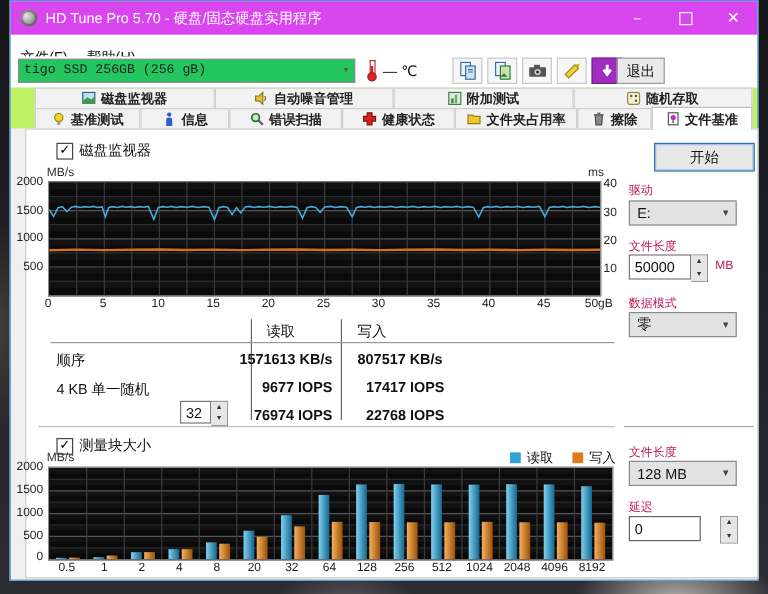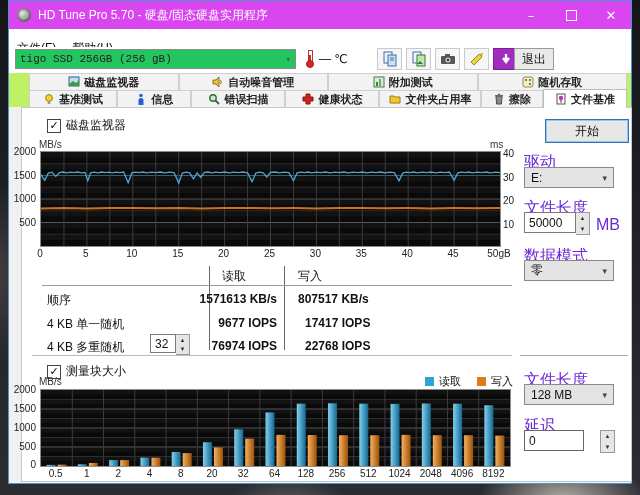--- a/index.html
+++ b/index.html
@@ -63,21 +63,21 @@
   .tbl-val{position:absolute;font-size:12px;font-weight:bold;color:#111;white-space:nowrap;}
   .vline{position:absolute;width:1px;background:#666;}
   .hline{position:absolute;height:1px;background:#999;}
   .spin{position:absolute;display:flex;}
   .spin .field{box-sizing:border-box;border:1px solid #7a7a7a;background:#fff;font-size:12px;color:#111;display:flex;align-items:center;padding:0 4px;}
   .spin .btns{display:flex;flex-direction:column;border:1px solid #999;border-left:none;}
   .spin .btns div{flex:1;width:13px;background:#e6e6e6;display:flex;align-items:center;justify-content:center;font-size:6px;color:#333;line-height:1;}
   .legend{position:absolute;display:flex;align-items:center;gap:5px;font-size:11px;color:#111;}
   .legend .sq{width:9px;height:9px;display:inline-block;}
   
-  .side-label{position:absolute;font-size:16px;color:#6d28d9;}
+  .side-label{position:absolute;font-size:10px;color:#be185d;}
   .side-combo{position:absolute;box-sizing:border-box;height:21px;background:#e3e3e3;border:1px solid #8a8a8a;font-size:12px;color:#111;display:flex;align-items:center;padding:0 6px;}
   .side-combo .arrow{margin-left:auto;color:#444;font-size:9px;}
   .start-btn{position:absolute;left:523px;top:11px;width:84px;height:24px;background:#e7e7e7;border:1px solid #2f74b8;box-shadow:0 0 0 1px #9cc4e8 inset;font-size:12px;color:#111;display:flex;align-items:center;justify-content:center;box-sizing:border-box;}
   .divider{position:absolute;height:1px;background:#aaa;}
   svg{display:block;}
 </style>
 </head>
 <body>
 
 <div class="window">
@@ -324,21 +324,20 @@
     <div class="hline" style="left:20px;top:177px;width:470px"></div>
 
     <span class="tbl-label" style="left:25px;top:184px">顺序</span>
     <span class="tbl-val" style="right:354px;top:184px">1571613 KB/s</span>
     <span class="tbl-val" style="left:276px;top:184px">807517 KB/s</span>
 
     <span class="tbl-label" style="left:25px;top:208px">4 KB 单一随机</span>
     <span class="tbl-val" style="right:354px;top:208px">9677 IOPS</span>
     <span class="tbl-val" style="left:283px;top:208px">17417 IOPS</span>
 
-    <span class="tbl-label" style="left:25px;top:231px">4 KB 多重随机</span>
     <div class="spin" style="left:128px;top:226px;height:19px">
       <span class="field" style="width:26px;height:19px">32</span>
       <span class="btns" style="height:19px">
           <div>▲</div>
           <div>▼</div>
         </span>
     </div>
     <span class="tbl-val" style="right:354px;top:231px">76974 IOPS</span>
     <span class="tbl-val" style="left:283px;top:231px">22768 IOPS</span>
 

